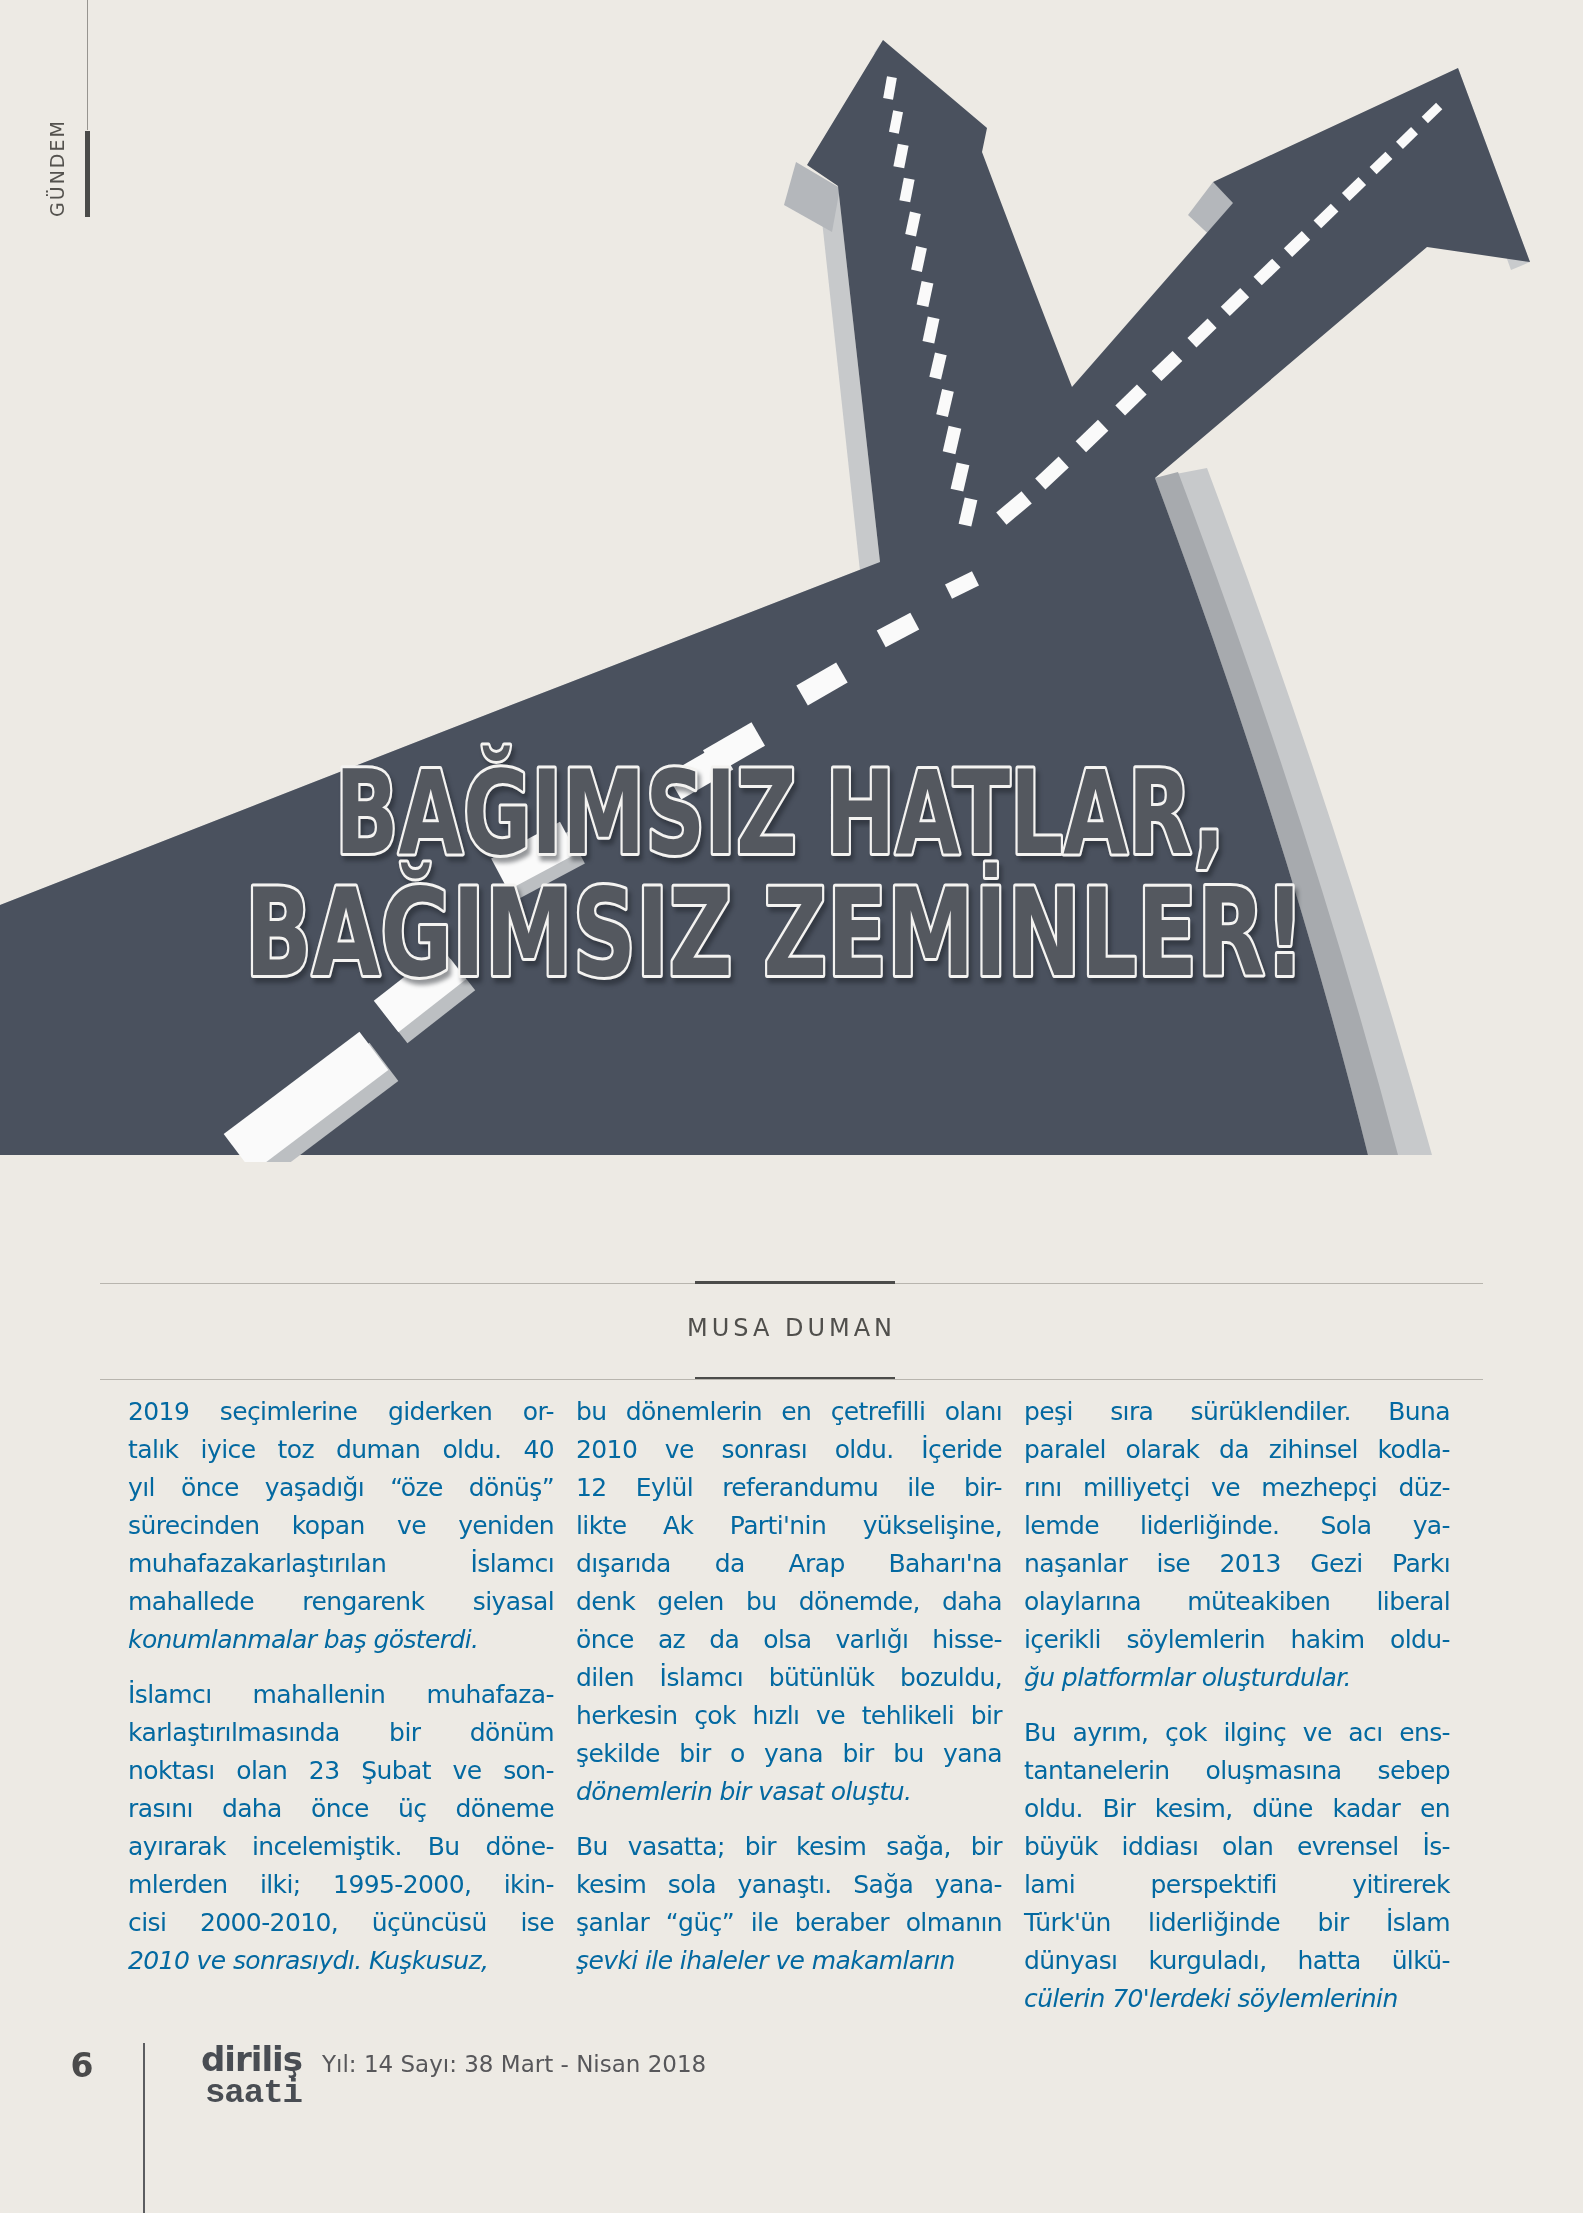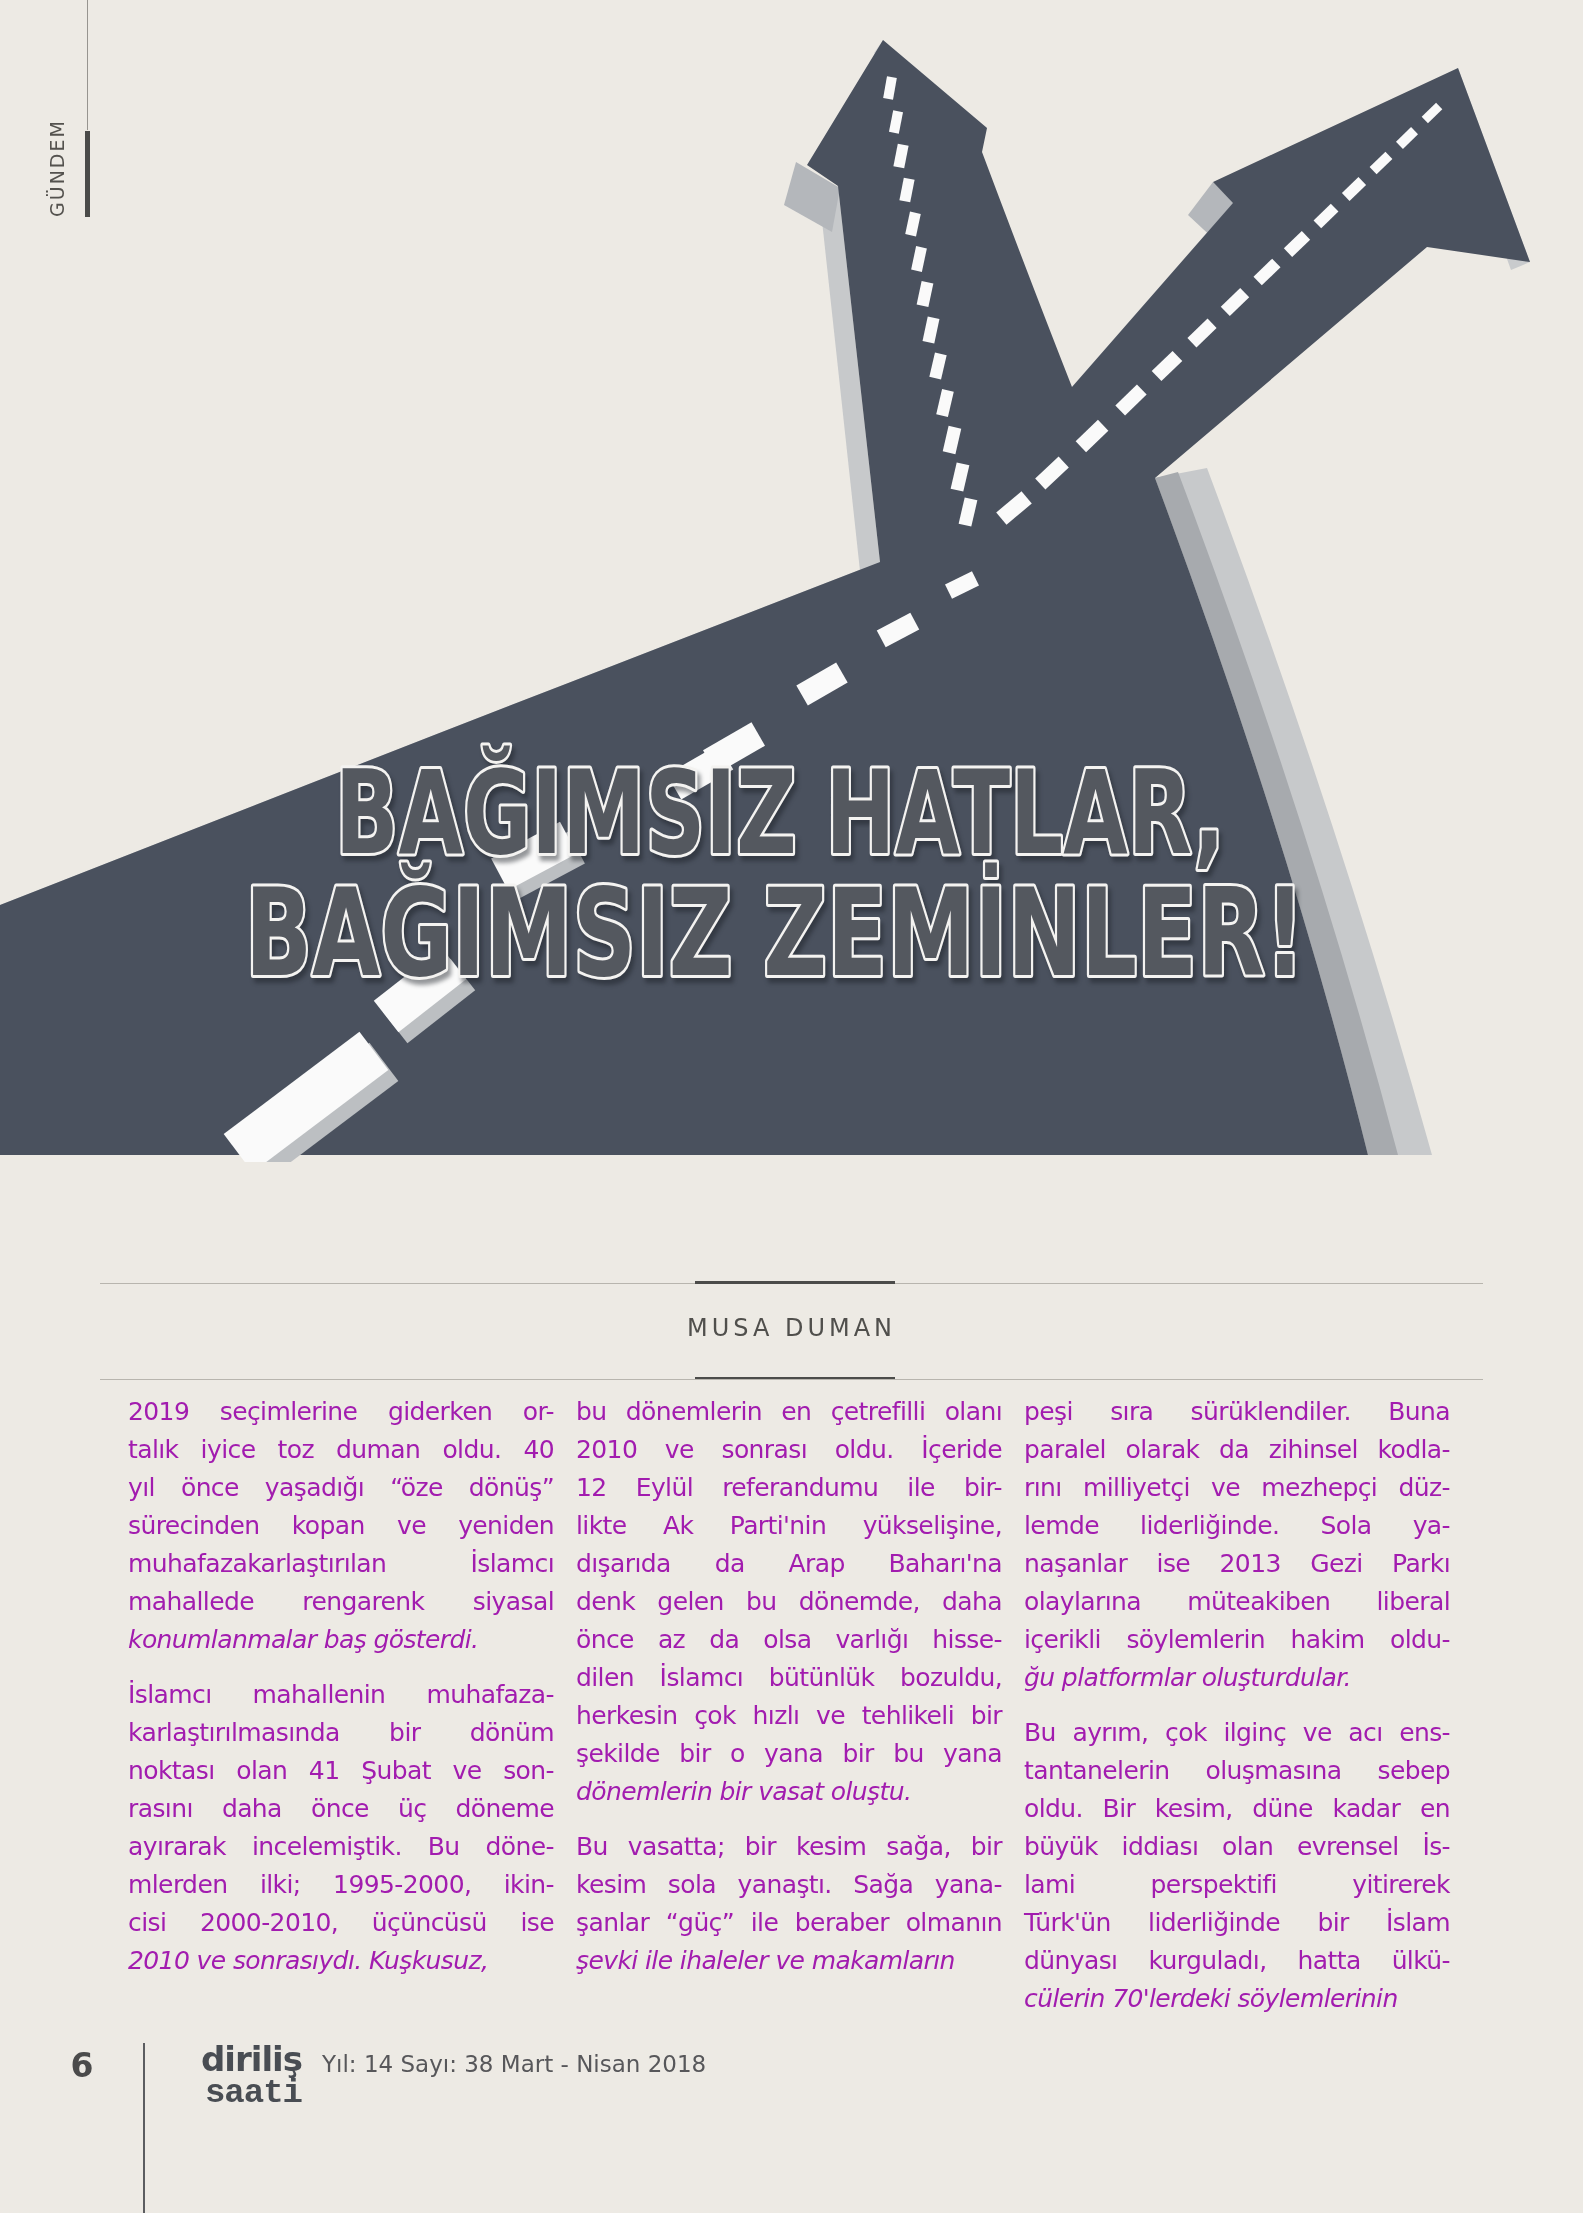--- a/index.html
+++ b/index.html
@@ -32,21 +32,21 @@
   .hl-top{top:1283px;} .hl-bottom{top:1379px;}
   .byline-seg{position:absolute; left:695px; width:200px; height:3px; background:#4c4c4a;}
   .seg-top{top:1281px;} .seg-bottom{top:1377px;}
   .byline-name{
     position:absolute; left:0; top:1314px; width:1583px;
     text-align:center; font-size:24px; letter-spacing:4px; color:#504f4c;
   }
   
   .columns{
     position:absolute; left:128px; top:1393px; width:1338px;
-    display:flex; gap:22px; color:#a21caf;
+    display:flex; gap:22px; color:#0369a1;
   }
   .col{width:426px;}
   .para{margin:0 0 17px 0;}
   .ln{
     font-size:25px; line-height:38px; letter-spacing:-0.6px;
     text-align:justify; text-align-last:justify; white-space:nowrap;
   }
   .ln.last{text-align-last:left;font-style:italic;}
   
   .page-number{position:absolute; left:62px; top:2046px; width:40px; text-align:center;
@@ -147,21 +147,21 @@
         <div class="ln">talık iyice toz duman oldu. 40</div>
         <div class="ln">yıl önce yaşadığı “öze dönüş”</div>
         <div class="ln">sürecinden kopan ve yeniden</div>
         <div class="ln">muhafazakarlaştırılan İslamcı</div>
         <div class="ln">mahallede rengarenk siyasal</div>
         <div class="ln last">konumlanmalar baş gösterdi.</div>
       </div>
       <div class="para">
         <div class="ln">İslamcı mahallenin muhafaza-</div>
         <div class="ln">karlaştırılmasında bir dönüm</div>
-        <div class="ln">noktası olan 41 Şubat ve son-</div>
+        <div class="ln">noktası olan 23 Şubat ve son-</div>
         <div class="ln">rasını daha önce üç döneme</div>
         <div class="ln">ayırarak incelemiştik. Bu döne-</div>
         <div class="ln">mlerden ilki; 1995-2000, ikin-</div>
         <div class="ln">cisi 2000-2010, üçüncüsü ise</div>
         <div class="ln last">2010 ve sonrasıydı. Kuşkusuz,</div>
       </div>
     </div>
     <div class="col">
       <div class="para">
         <div class="ln">bu dönemlerin en çetrefilli olanı</div>

